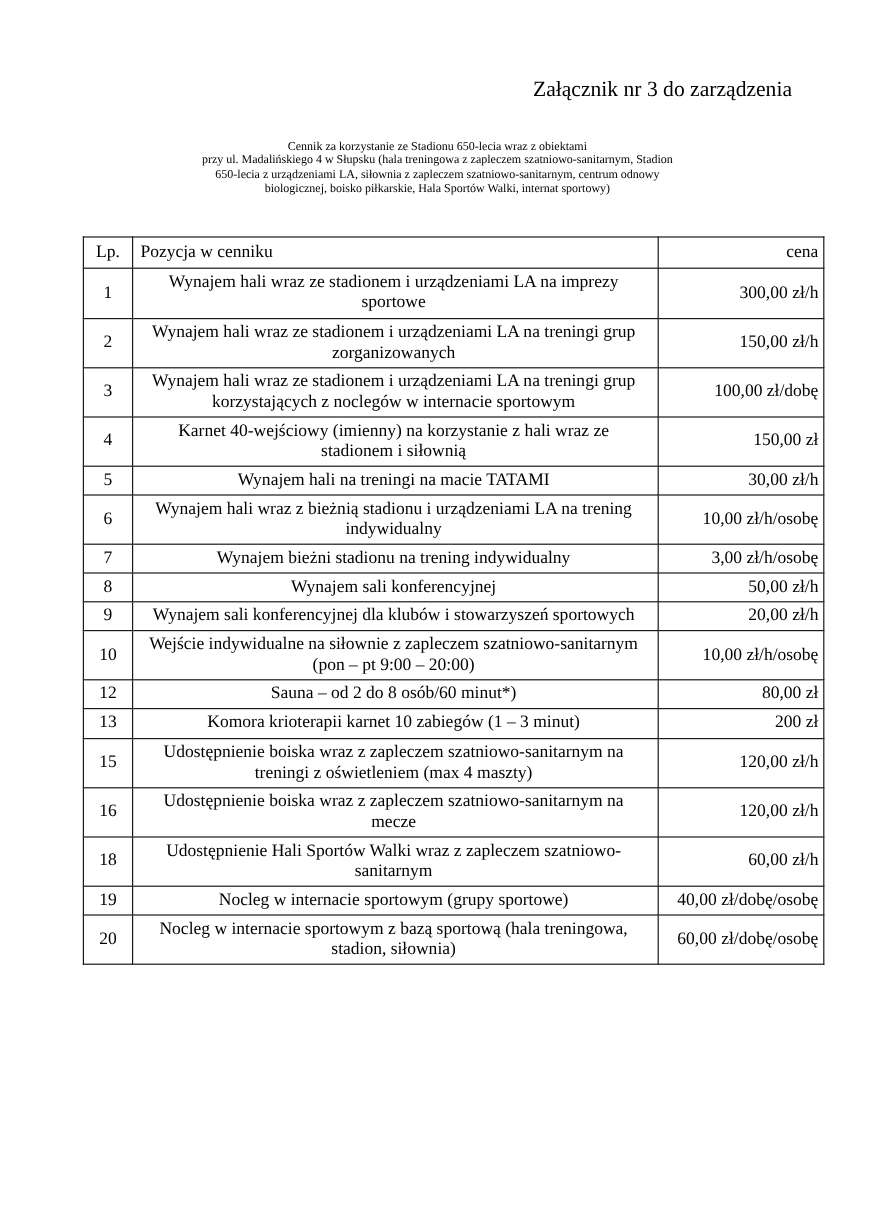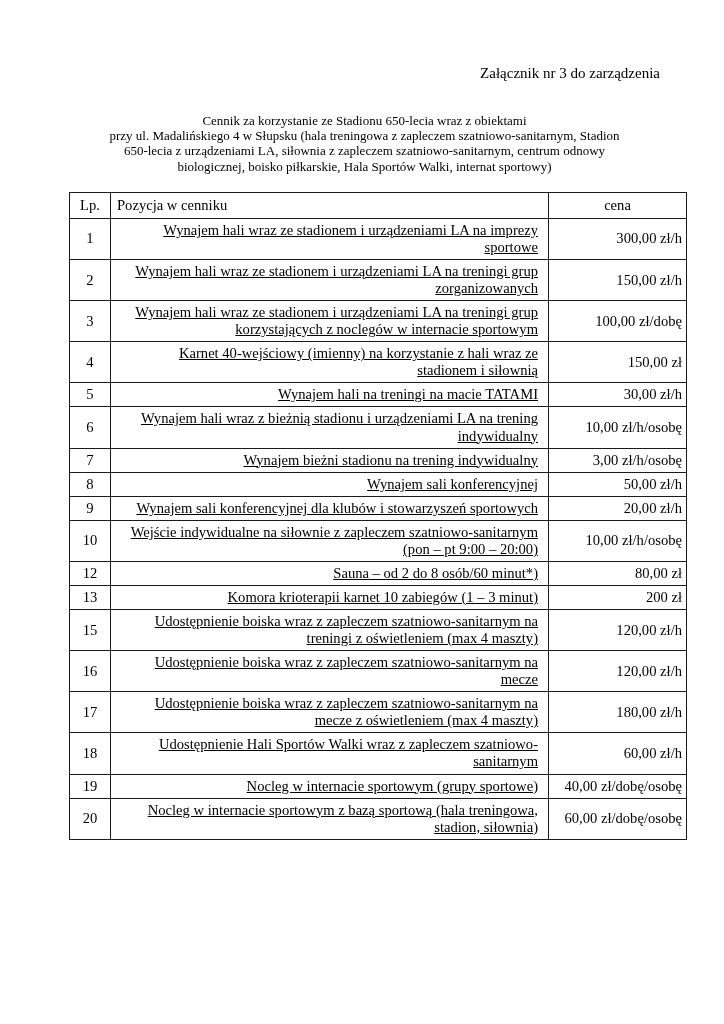--- a/index.html
+++ b/index.html
@@ -15,48 +15,48 @@
     overflow: hidden;
   }
   .page {
     box-sizing: border-box;
     width: 724px;
     height: 1024px;
     padding: 64px 64px 0 69px;
   }
   .doc-header {
     text-align: right;
-    font-size: 15px;
+    font-size: 18px;
     line-height: 1.2;
   }
   .doc-title {
     text-align: center;
-    font-size: 13px;
+    font-size: 10px;
     line-height: 1.17;
     margin-top: 31px;
   }
   table.price-table {
     border-collapse: collapse;
-    margin-top: 18px;
+    margin-top: 34px;
     width: 590px;
     table-layout: fixed;
   }
   table.price-table th,
   table.price-table td {
     border: 1px solid #1a1a1a;
     font-size: 14.6px;
     line-height: 1.17;
     font-weight: normal;
     vertical-align: middle;
   }
   th.col-lp   { width: 36px;  text-align: center; padding: 4px 2px; }
   th.col-item { width: 425px; text-align: left; padding: 4px 6px; }
-  th.col-price{ width: 129px; text-align: center; padding: 4px 4px; }
+  th.col-price{ width: 129px; text-align: right; padding: 4px 4px; }
   td.lp    { text-align: center; padding: 3px 2px; }
-  td.item  { text-align: right;   padding: 3px 10px 3px 7px; text-decoration: underline; }
+  td.item  { text-align: center;   padding: 3px 10px 3px 7px; }
   td.price { text-align: right; padding: 3px 4px; }
 </style>
 </head>
 <body>
 
 <div class="page">
 
   <div class="doc-header">
     <div>Załącznik nr 3 do zarządzenia</div>
   </div>
@@ -141,25 +141,20 @@
           <td class="lp">15</td>
           <td class="item">Udostępnienie boiska wraz z zapleczem szatniowo-sanitarnym na treningi z oświetleniem (max 4 maszty)</td>
           <td class="price">120,00 zł/h</td>
         </tr>
         <tr>
           <td class="lp">16</td>
           <td class="item">Udostępnienie boiska wraz z zapleczem szatniowo-sanitarnym na mecze</td>
           <td class="price">120,00 zł/h</td>
         </tr>
         <tr>
-          <td class="lp">17</td>
-          <td class="item">Udostępnienie boiska wraz z zapleczem szatniowo-sanitarnym na mecze z oświetleniem (max 4 maszty)</td>
-          <td class="price">180,00 zł/h</td>
-        </tr>
-        <tr>
           <td class="lp">18</td>
           <td class="item">Udostępnienie Hali Sportów Walki wraz z zapleczem szatniowo-sanitarnym</td>
           <td class="price">60,00 zł/h</td>
         </tr>
         <tr>
           <td class="lp">19</td>
           <td class="item">Nocleg w internacie sportowym (grupy sportowe)</td>
           <td class="price">40,00 zł/dobę/osobę</td>
         </tr>
         <tr>

